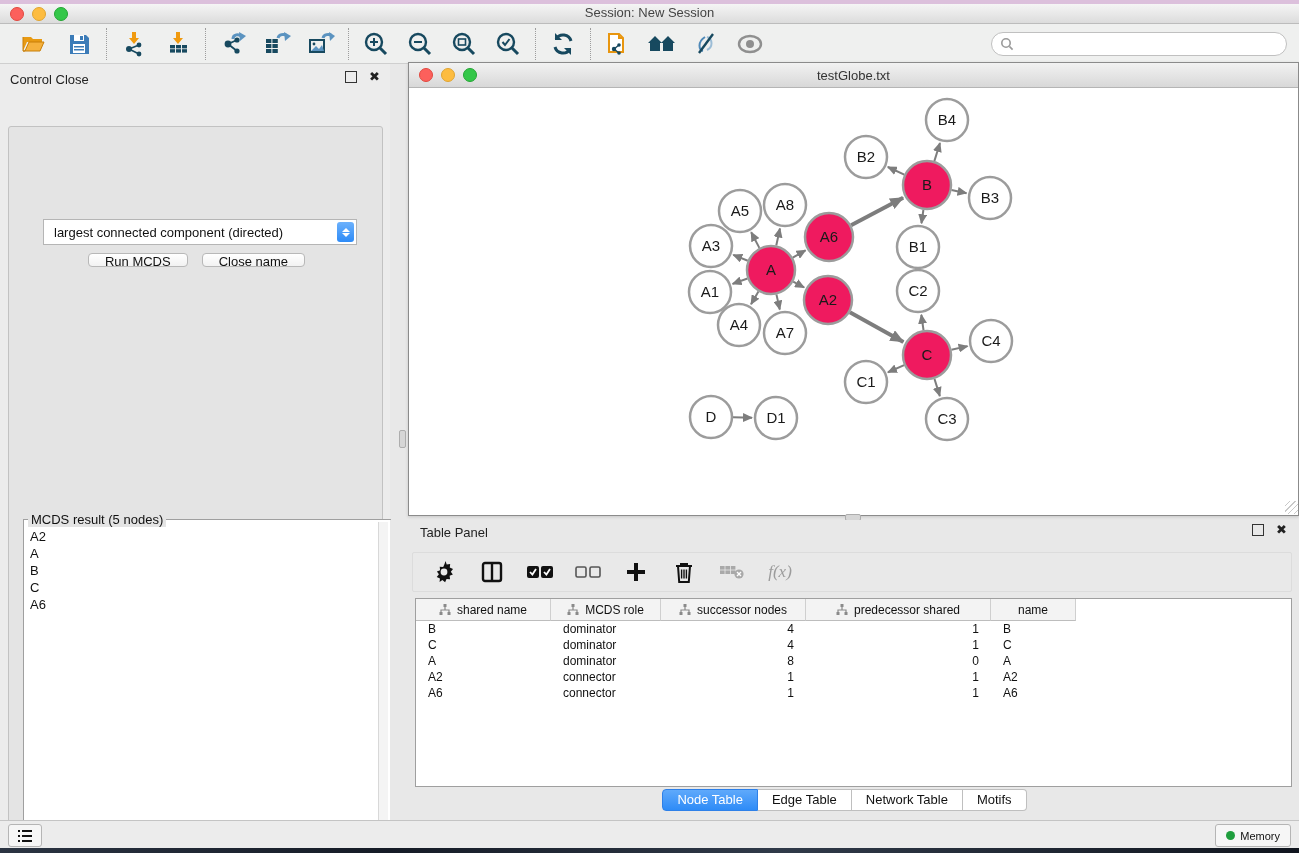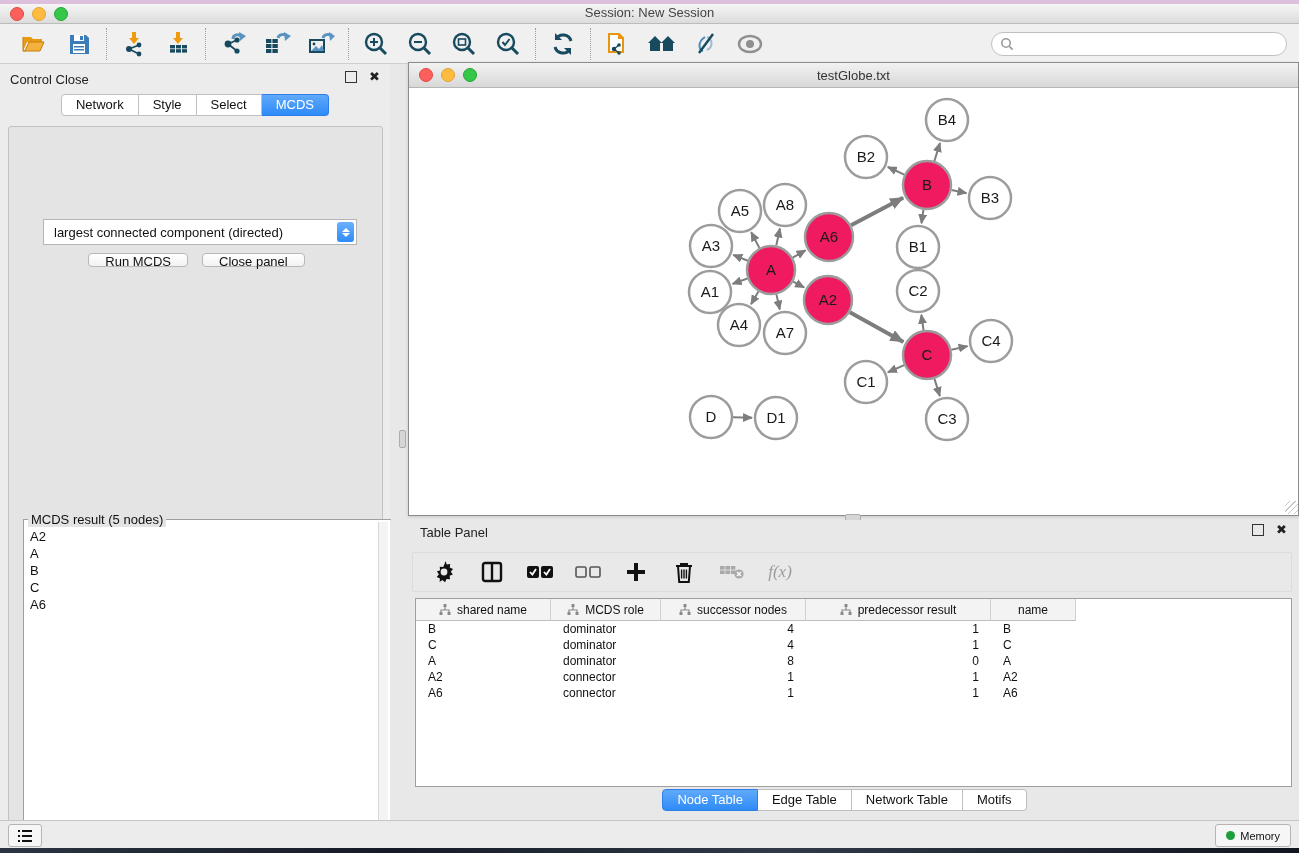--- a/index.html
+++ b/index.html
@@ -273,37 +273,31 @@
     <input type="text" placeholder="" style="">
   </div>
 </div>
 
 <div id="control-panel" class="abs">
   <div id="cp-header" class="abs">Control Close</div>
   <div class="panel-winbtns">
     <span class="float-btn"></span>
     <span class="close-btn">✖</span>
   </div>
-  <div id="cp-tabs" class="abs">
-      <div class="seg-tab">Network</div>
-      <div class="seg-tab">Style</div>
-      <div class="seg-tab">Select</div>
-      <div class="seg-tab active">MCDS</div>
-    </div>
   <div id="cp-body" class="abs">
     <div id="criterion-select" class="abs">
       <span class="val">largest connected component (directed)</span>
       <span class="stepper">
           <span class="chev up"></span>
           <span class="chev down"></span>
         </span>
     </div>
     <div id="cp-buttons" class="abs">
       <button class="cp-btn">Run MCDS</button>
-      <button class="cp-btn">Close panel</button>
+      <button class="cp-btn">Close name</button>
     </div>
     <div id="mcds-result" class="abs">
       <span id="mcds-legend">MCDS result (5 nodes)</span>
       <div id="mcds-list">
           <div class="mcds-item">A2</div>
           <div class="mcds-item">A</div>
           <div class="mcds-item">B</div>
           <div class="mcds-item">C</div>
           <div class="mcds-item">A6</div>
         </div>
@@ -535,21 +529,21 @@
           </svg>
           <span>successor nodes</span>
         </div>
         <div class="th" style="width: 185px;">
           <svg width="12" height="11" class="tree-ic">
             <rect x="4.5" y="0" width="3" height="3" fill="#8a8a8a"></rect>
             <path d="M6 3v3M2 9V6h8v3" stroke="#8a8a8a" fill="none" stroke-width="1.2"></path>
             <rect x="0.5" y="8" width="3" height="3" fill="#8a8a8a"></rect>
             <rect x="8.5" y="8" width="3" height="3" fill="#8a8a8a"></rect>
           </svg>
-          <span>predecessor result</span>
+          <span>predecessor shared</span>
         </div>
         <div class="th" style="width: 85px;">
           <span>name</span>
         </div>
       </div>
     <div id="nt-body">
         <div class="tr">
           <div class="td" style="width: 135px;">B</div>
           <div class="td" style="width: 110px;">dominator</div>
           <div class="td num" style="width: 145px;">4</div>

